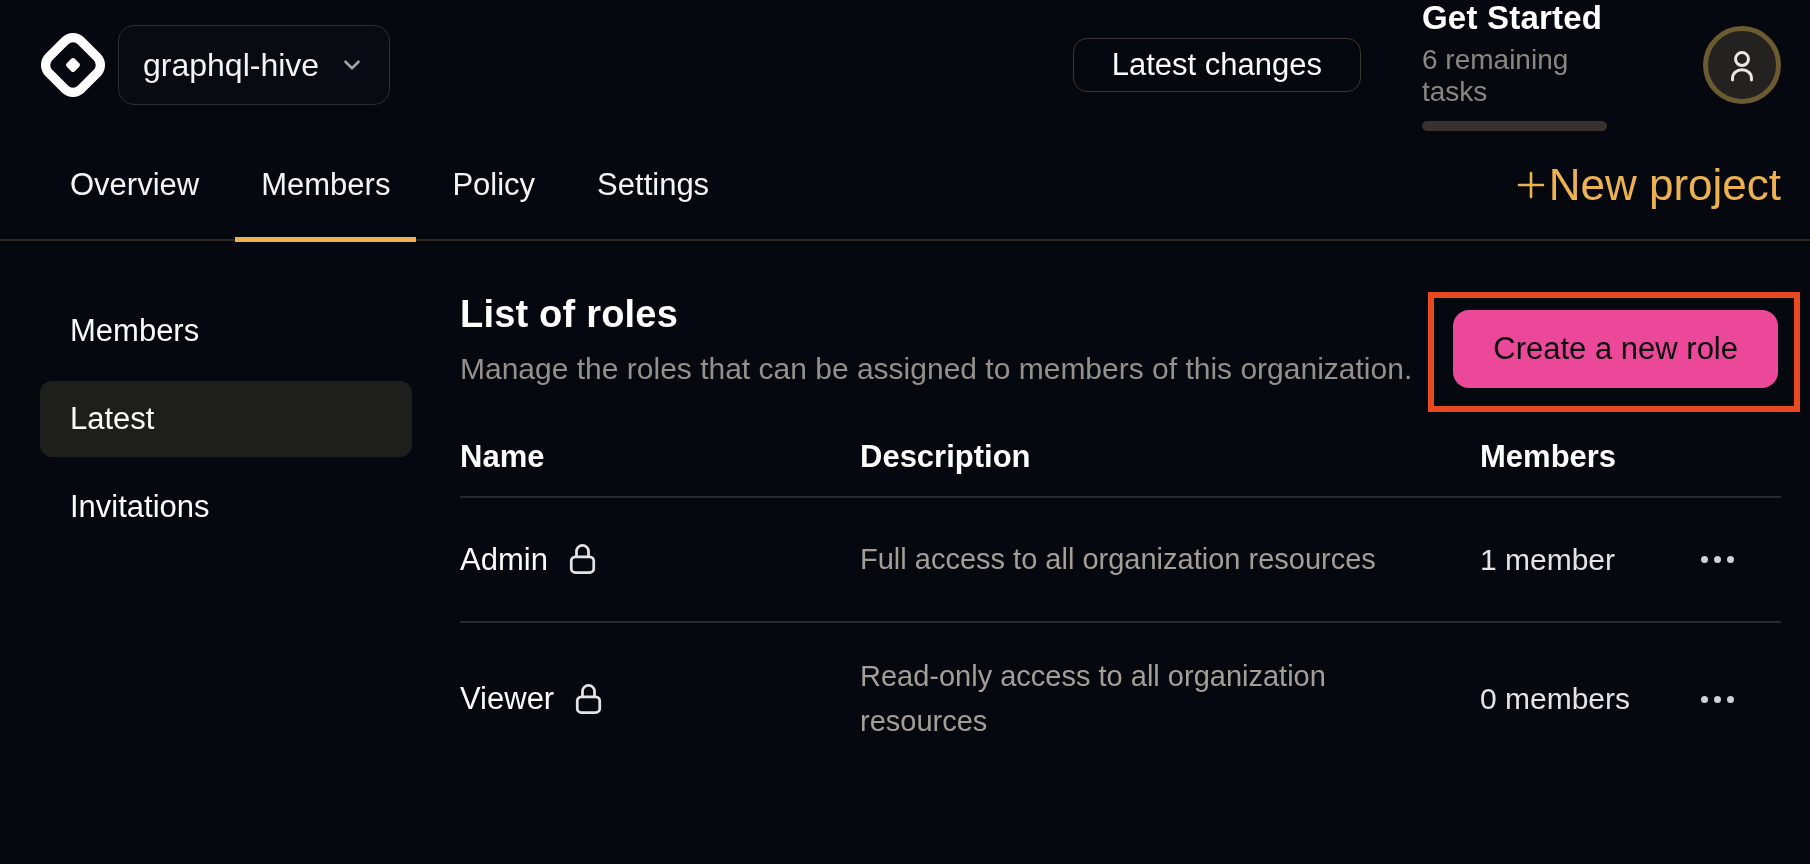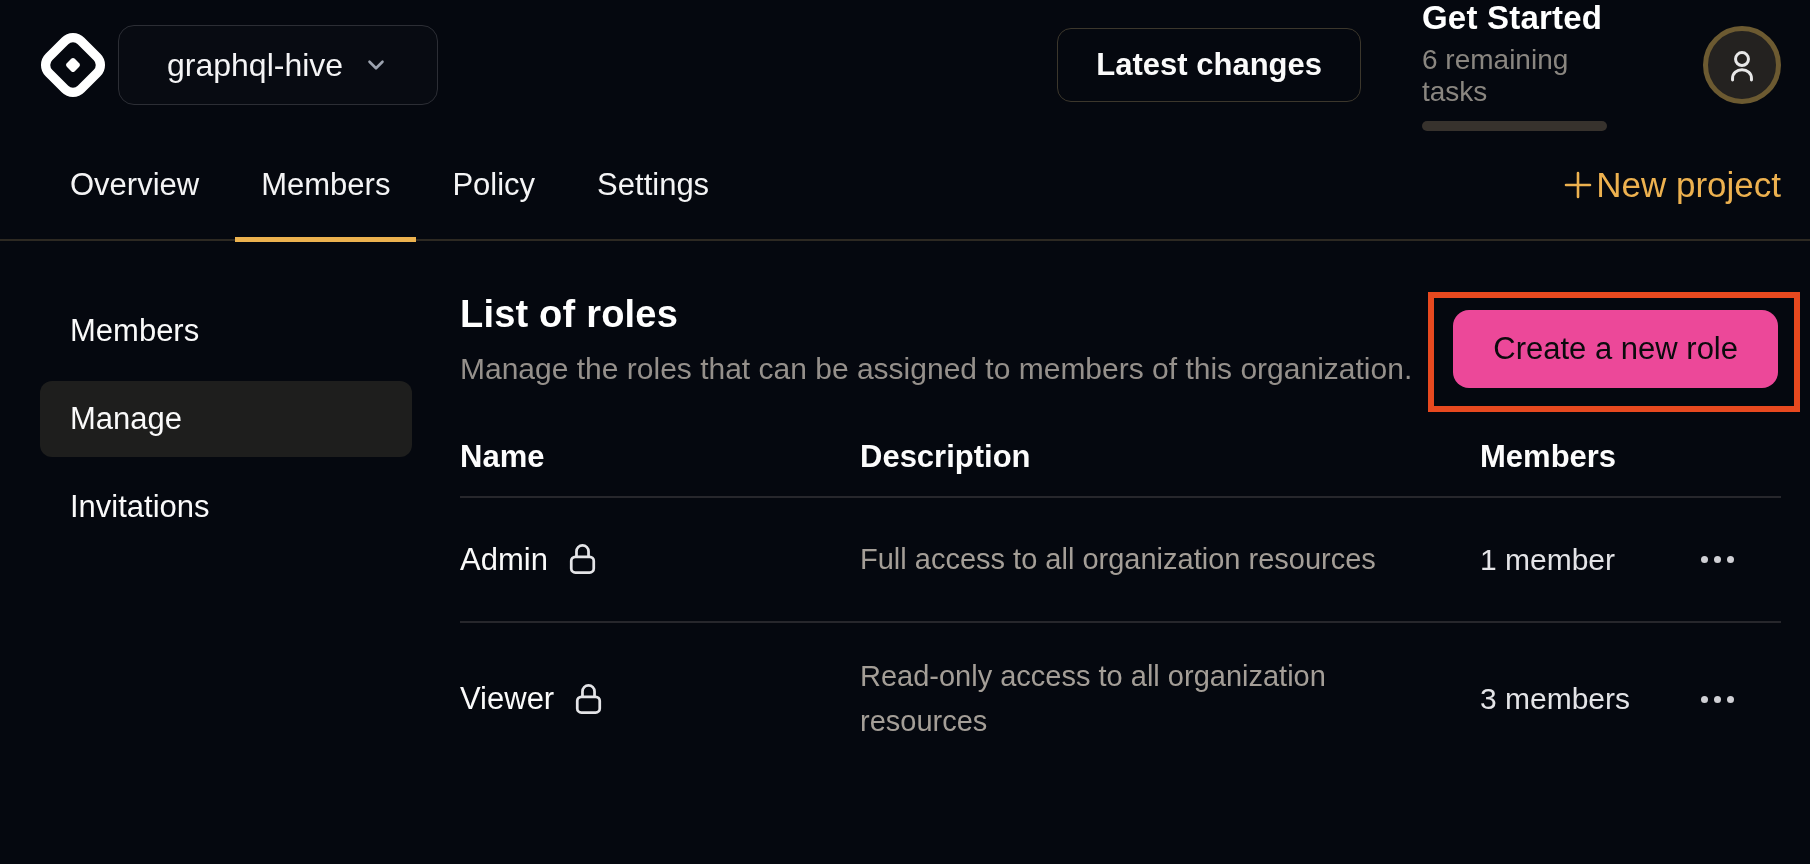--- a/index.html
+++ b/index.html
@@ -8,32 +8,32 @@
     background:#05080f;
     color:#fafafa;
     font-family:"Liberation Sans", sans-serif;
     overflow:hidden;
   }
 
   
   .header { height:130px; display:flex; align-items:center; padding:0 29px 0 40px; }
   .logo { width:66px; height:66px; flex-shrink:0; display:flex; align-items:center; justify-content:center; }
   .org-btn {
-    margin-left:12px; height:80px; padding:0 48px;
+    margin-left:12px; height:80px; padding:0 24px;
     display:flex; align-items:center; gap:20px;
     background:rgba(255,255,255,0.015);
     border:1px solid #2c2e35; border-radius:16px;
     font-size:32px; color:#f4f4f5; cursor:pointer;
   }
   .spacer { flex:1; }
   .latest-btn {
-    height:74px; padding:0 38px;
+    height:54px; padding:0 38px;
     display:flex; align-items:center;
     background:transparent; border:1px solid #3c372c; border-radius:14px;
-    font-size:31px; color:#fafafa; cursor:pointer;font-weight:bold;
+    font-size:31px; color:#fafafa; cursor:pointer;
   }
   .getstarted { margin-left:61px; width:185px; cursor:pointer; }
   .gs-title { font-size:33px; font-weight:600; color:#ffffff; letter-spacing:.2px; }
   .gs-sub { margin-top:7px; font-size:28px; color:#8a8680; }
   .gs-bar { margin-top:13px; height:10px; border-radius:5px; background:#37322d; overflow:hidden; }
   .gs-fill { height:100%; width:0%; background:#ecb24f; border-radius:5px; }
   .avatar {
     margin-left:96px; width:78px; height:78px; border-radius:50%;
     border:5px solid #6c5a31; background:#242220;
     display:flex; align-items:center; justify-content:center; cursor:pointer; flex-shrink:0;
@@ -47,21 +47,21 @@
   .tab {
     position:relative; height:111px; display:flex; align-items:center;
     padding:0 26px; margin-right:10px; font-size:31px; color:#f4f4f5; cursor:pointer;
   }
   .tab.active::after {
     content:""; position:absolute; left:0; right:0; bottom:-2px; height:5px;
     background:#ecb24f;
   }
   .new-project {
     margin-left:auto; display:flex; align-items:center; 
-    color:#edb14f; font-size:35px; cursor:pointer; background:none; border:none;
+    color:#edb14f; font-size:44px; cursor:pointer; background:none; border:none;
     font-family:inherit;
   }
 
   
   .content { display:flex; padding:52px 29px 0 40px; }
   .sidebar { width:372px; flex-shrink:0; display:flex; flex-direction:column; gap:12px; }
   .side-item {
     height:76px; display:flex; align-items:center; padding:0 30px;
     border-radius:12px; font-size:31px; color:#fafafa; cursor:pointer;
   }
@@ -176,21 +176,21 @@
   </button>
 </div>
 
 <div class="content">
 
   <div class="sidebar">
     <div class="side-item">
       <span>Members</span>
     </div>
     <div class="side-item active">
-      <span>Manage</span>
+      <span>Latest</span>
     </div>
     <div class="side-item">
       <span>Invitations</span>
     </div>
   </div>
 
   <div class="main">
     <div class="main-head">
       <div>
         <div class="page-title">List of roles</div>
@@ -235,21 +235,21 @@
         <div class="name-cell">
           <span>Viewer</span>
           <span class="icon">
             <svg width="33" height="37" viewBox="0 0 24 27" fill="none">
               <rect x="3.8" y="11.5" width="16.4" height="11.5" rx="3" stroke="#e4e4e7" stroke-width="2"></rect>
               <path d="M7.6 11.5V7.6a4.4 4.4 0 0 1 8.8 0v3.9" stroke="#e4e4e7" stroke-width="2"></path>
             </svg>
           </span>
         </div>
         <div class="desc-cell">Read-only access to all organization resources</div>
-        <div class="members-cell">3 members</div>
+        <div class="members-cell">0 members</div>
         <button class="dots-btn">
           <span class="dot"></span>
             <span class="dot"></span>
             <span class="dot"></span>
         </button>
       </div>
 
     </div>
   </div>
 </div>

